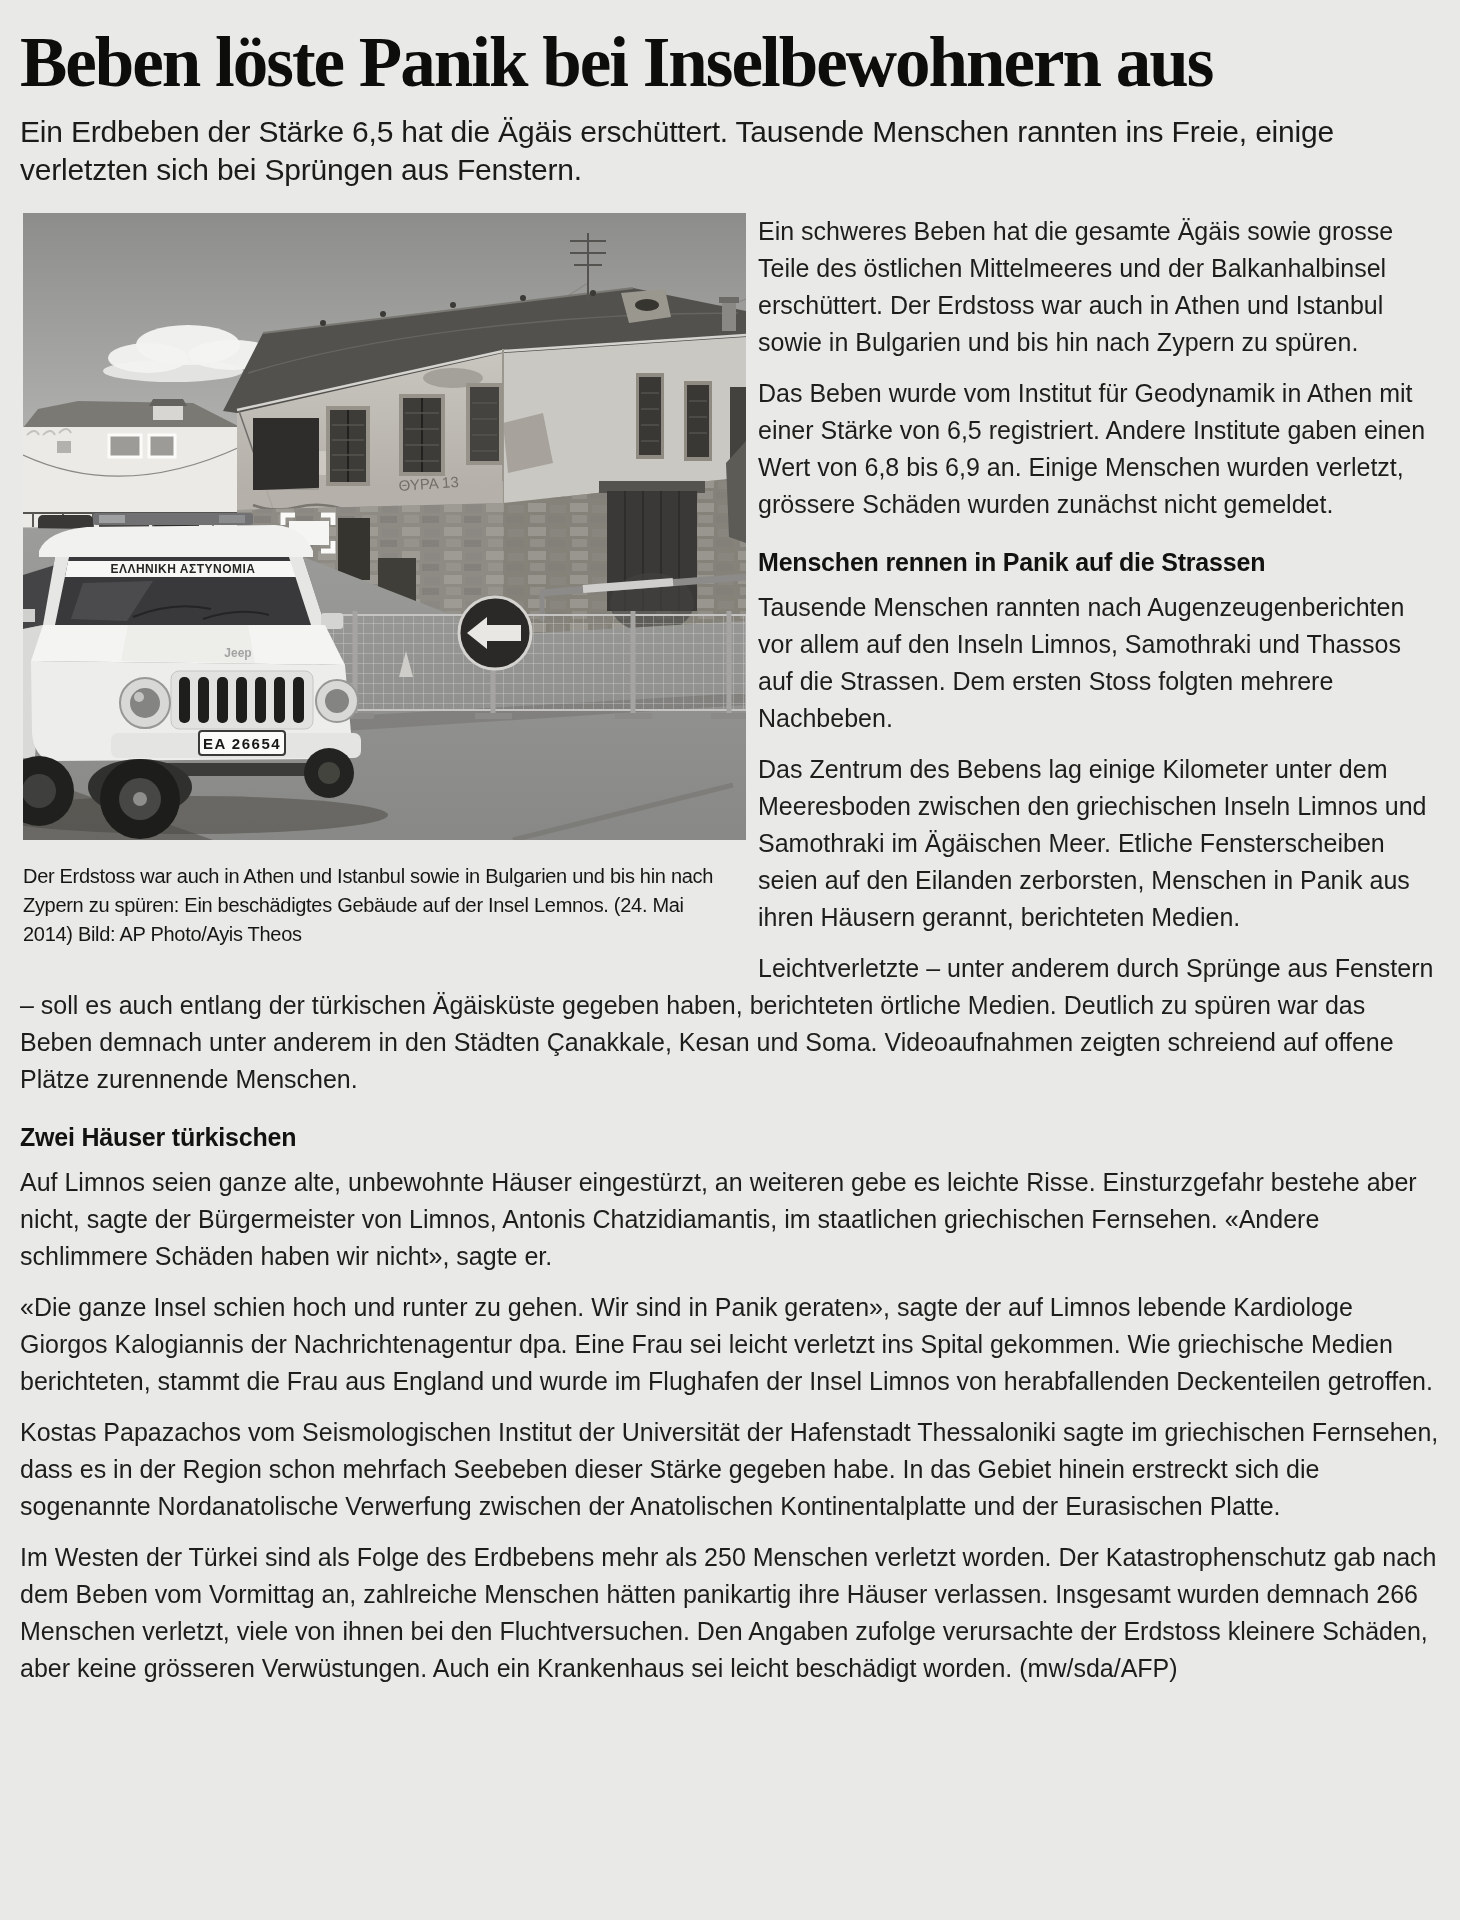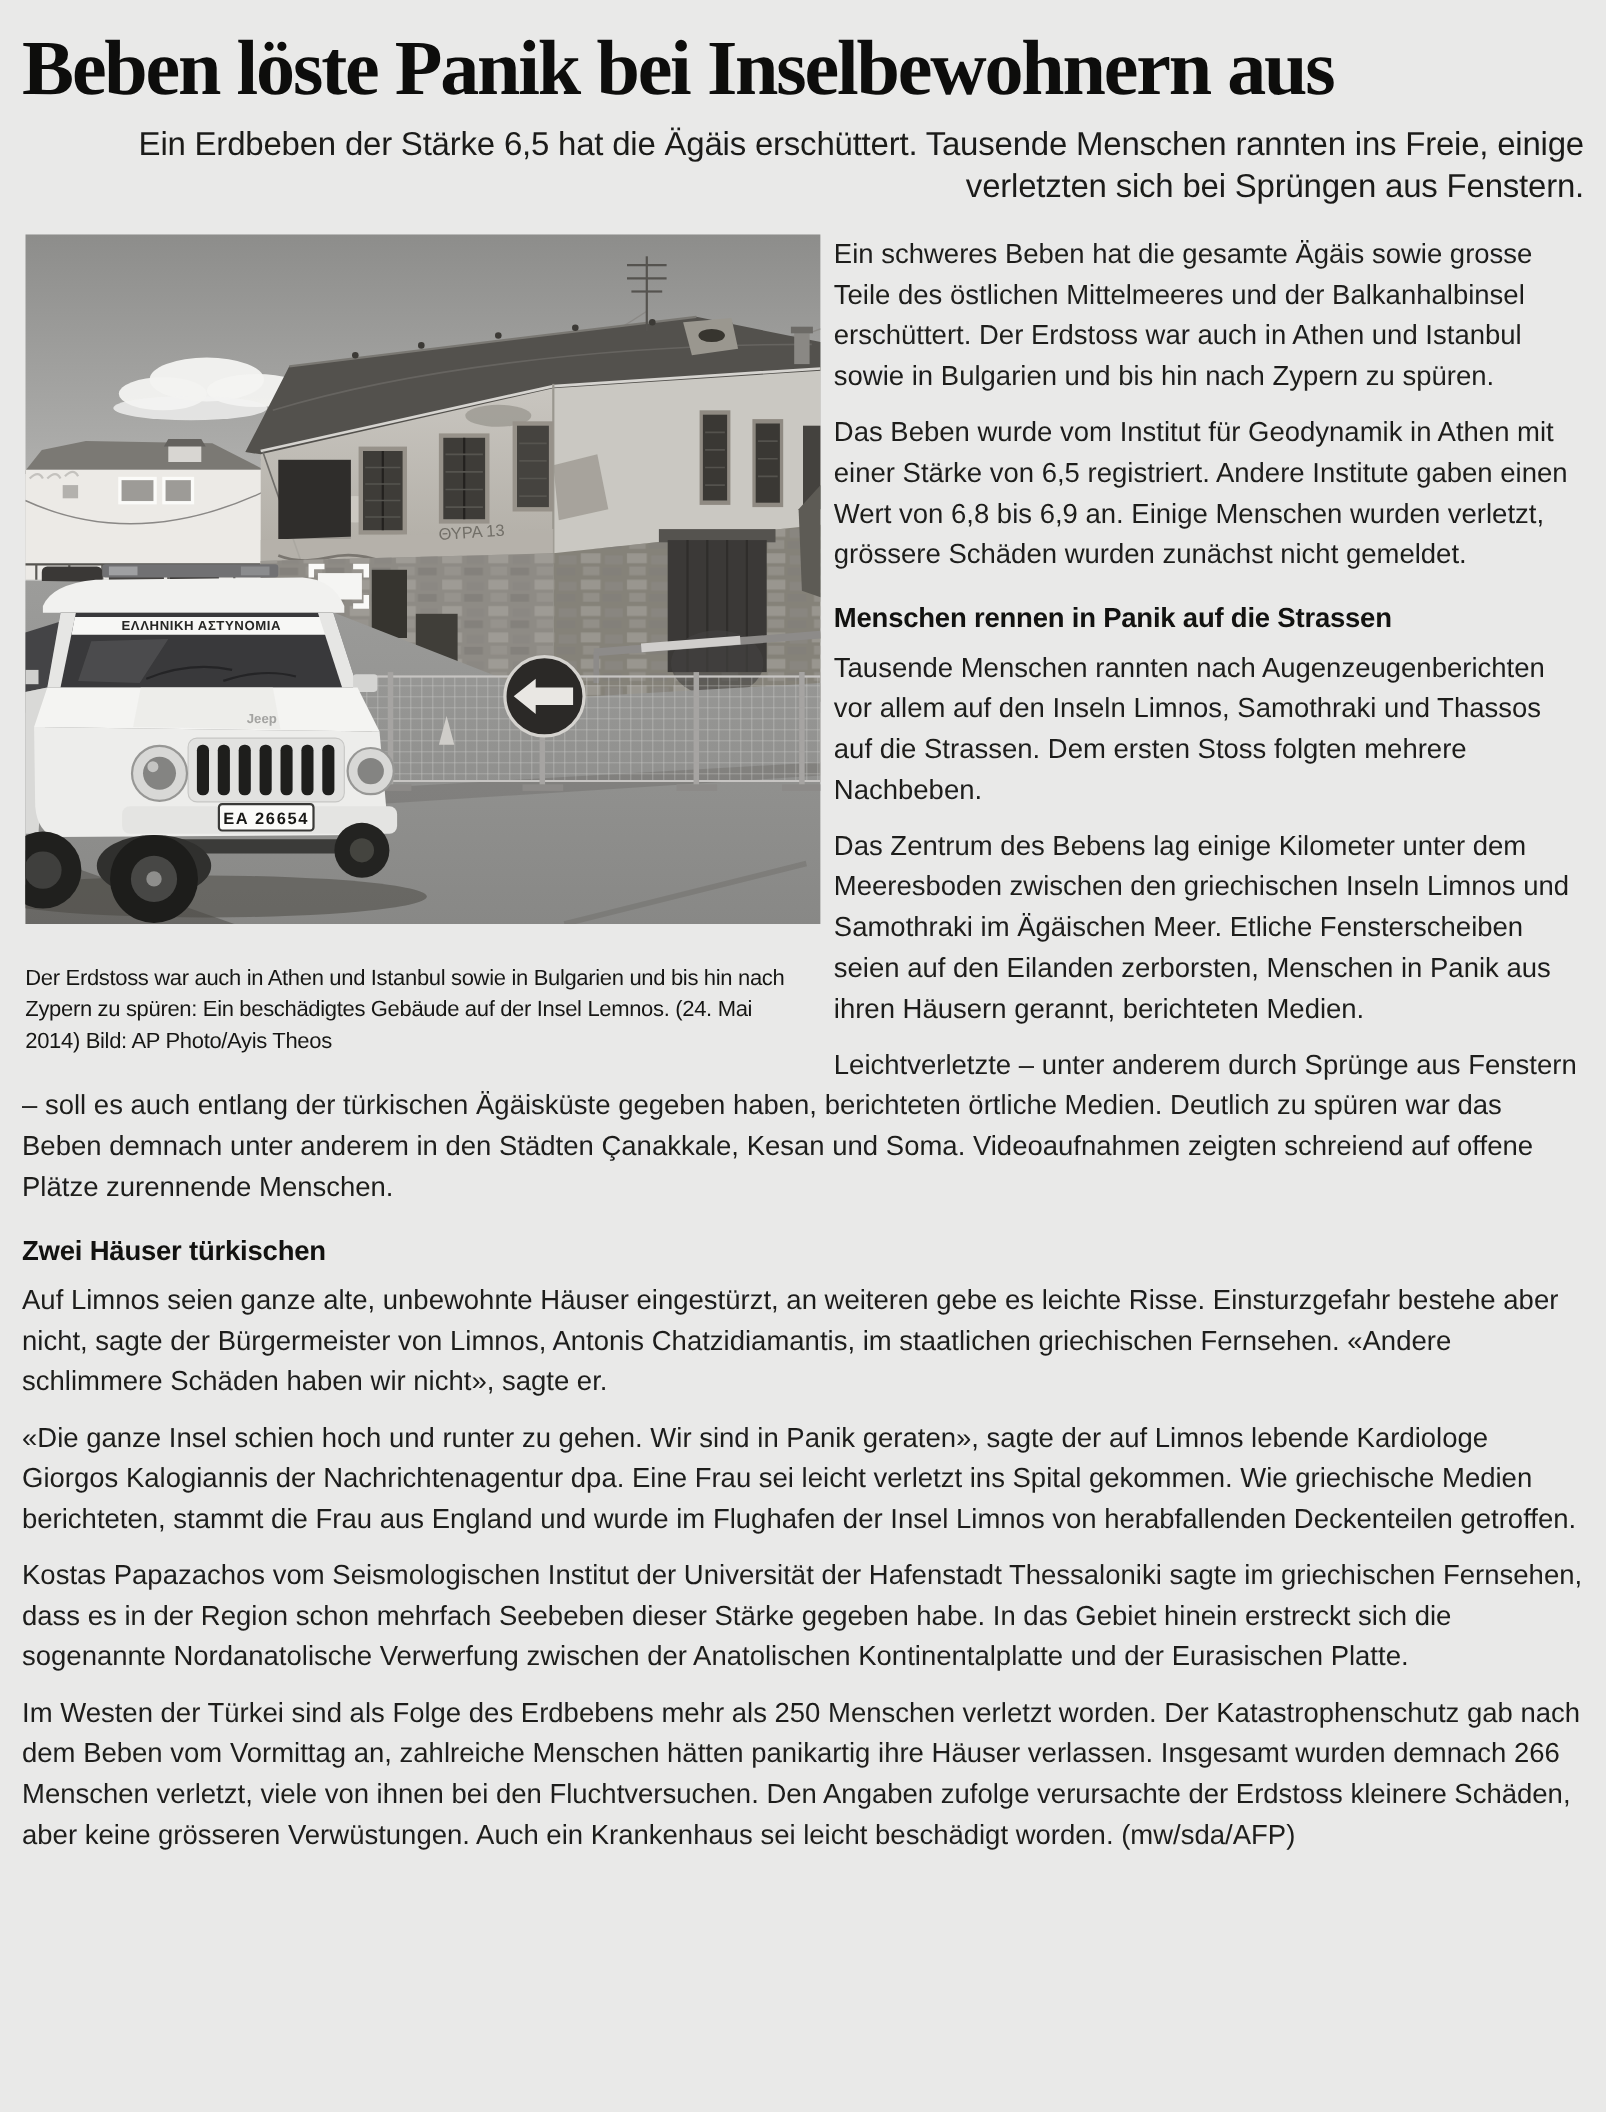--- a/index.html
+++ b/index.html
@@ -10,29 +10,29 @@
     -webkit-font-smoothing:antialiased;
   }
   .article { padding:10px 20px 0 20px; }
   h1.headline {
     font-family:"Liberation Serif","DejaVu Serif",serif;
     font-size:71px; line-height:1.02; font-weight:700;
     letter-spacing:-2px; color:#0d0d0c; margin:16px 0 0 0;
   }
   p.lead {
     font-size:30px; line-height:38px; color:#1b1b19;
-    margin:15px 0 24px 0; letter-spacing:-0.2px;text-align:right;
+    margin:15px 0 24px 0; letter-spacing:-0.2px;
   }
   figure.photo-figure {
     float:left; width:723px; margin:0 12px 14px 3px; padding:0;
   }
   figure.photo-figure svg { display:block; }
   figcaption.photo-caption {
     font-size:20px; line-height:29px; color:#161614;
-    margin-top:35px; max-width:700px; letter-spacing:-0.3px;
+    margin-top:22px; max-width:700px; letter-spacing:-0.3px;
   }
   p.body {
     font-size:25px; line-height:37px; margin:0 0 14px 0;
     color:#1d1d1b;
   }
   h2.subhead {
     font-size:25px; line-height:30px; font-weight:700;
     margin:24px 0 12px 0; color:#121210; letter-spacing:-0.2px;
   }
   .svg-label { font-family:"Liberation Sans","DejaVu Sans",sans-serif; }

